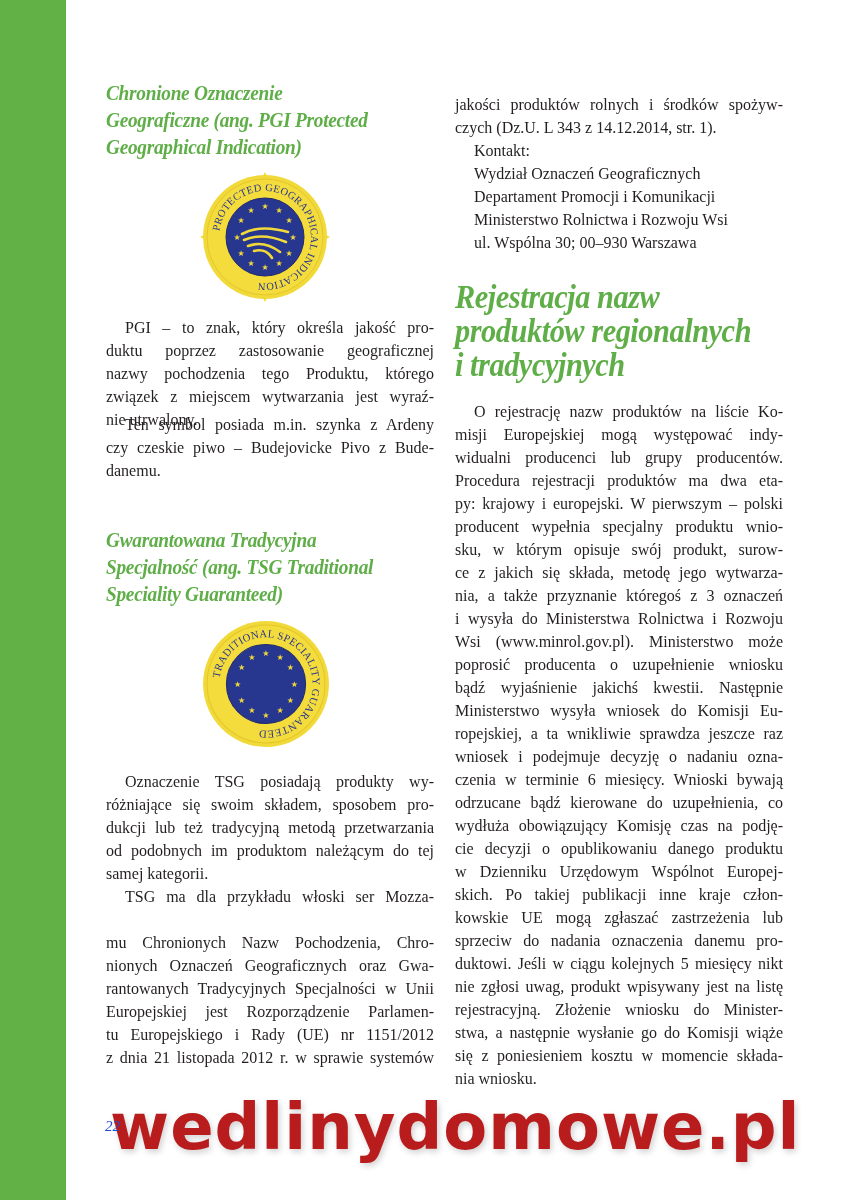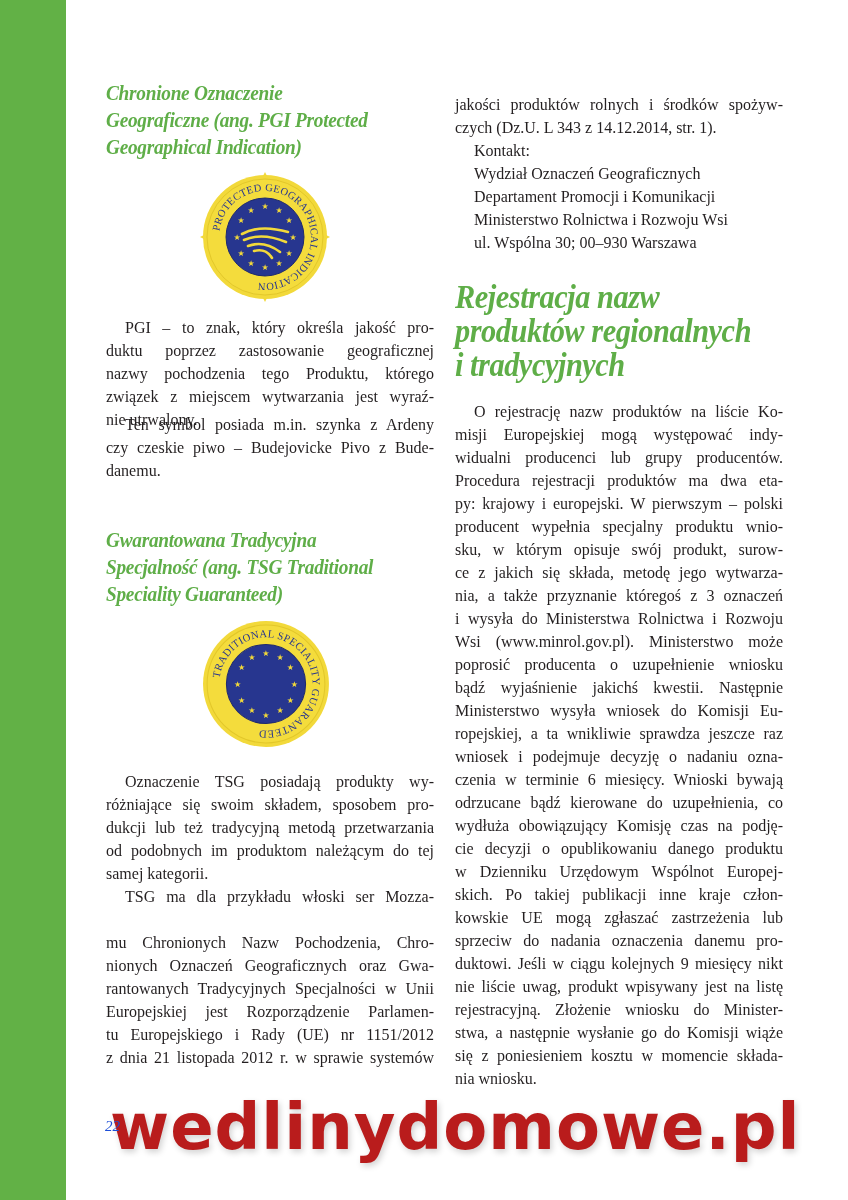--- a/index.html
+++ b/index.html
@@ -222,22 +222,22 @@
     <span class="line">ropejskiej, a ta wnikliwie sprawdza jeszcze raz</span>
     <span class="line">wniosek i podejmuje decyzję o nadaniu ozna-</span>
     <span class="line">czenia w terminie 6 miesięcy. Wnioski bywają</span>
     <span class="line">odrzucane bądź kierowane do uzupełnienia, co</span>
     <span class="line">wydłuża obowiązujący Komisję czas na podję-</span>
     <span class="line">cie decyzji o opublikowaniu danego produktu</span>
     <span class="line">w Dzienniku Urzędowym Wspólnot Europej-</span>
     <span class="line">skich. Po takiej publikacji inne kraje człon-</span>
     <span class="line">kowskie UE mogą zgłaszać zastrzeżenia lub</span>
     <span class="line">sprzeciw do nadania oznaczenia danemu pro-</span>
-    <span class="line">duktowi. Jeśli w ciągu kolejnych 9 miesięcy nikt</span>
-    <span class="line">nie liście uwag, produkt wpisywany jest na listę</span>
+    <span class="line">duktowi. Jeśli w ciągu kolejnych 5 miesięcy nikt</span>
+    <span class="line">nie zgłosi uwag, produkt wpisywany jest na listę</span>
     <span class="line">rejestracyjną. Złożenie wniosku do Minister-</span>
     <span class="line">stwa, a następnie wysłanie go do Komisji wiąże</span>
     <span class="line">się z poniesieniem kosztu w momencie składa-</span>
     <span class="line last">nia wniosku.</span>
   </div>
 </div>
 
 <div class="watermark">wedlinydomowe.pl</div>
 <div class="page-number">22</div>
 

